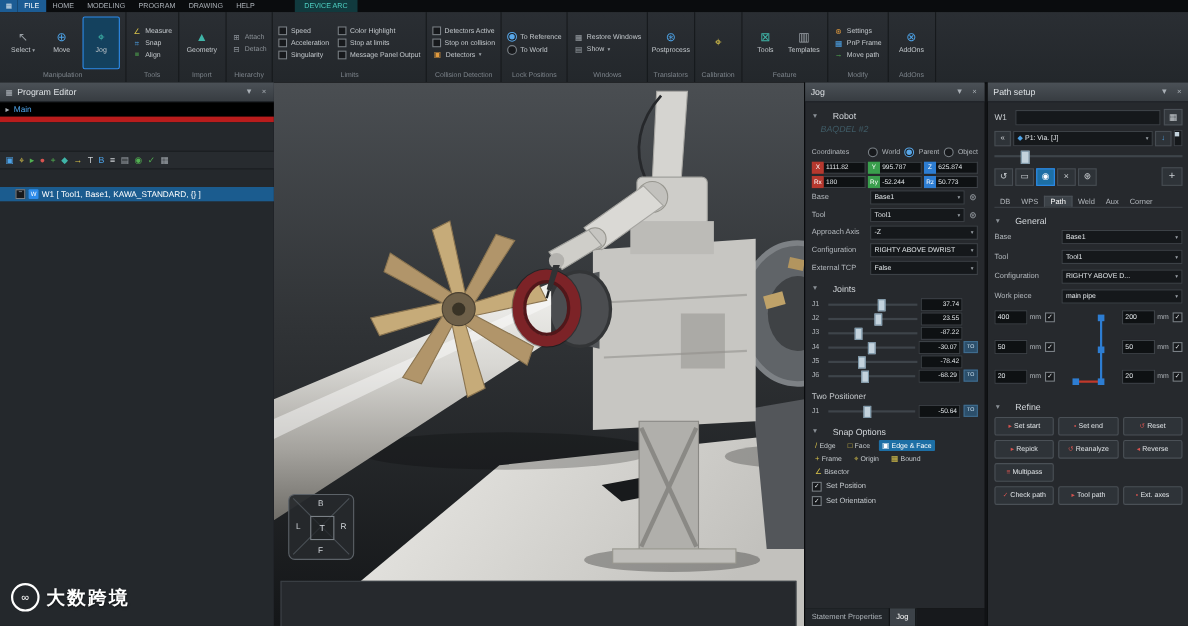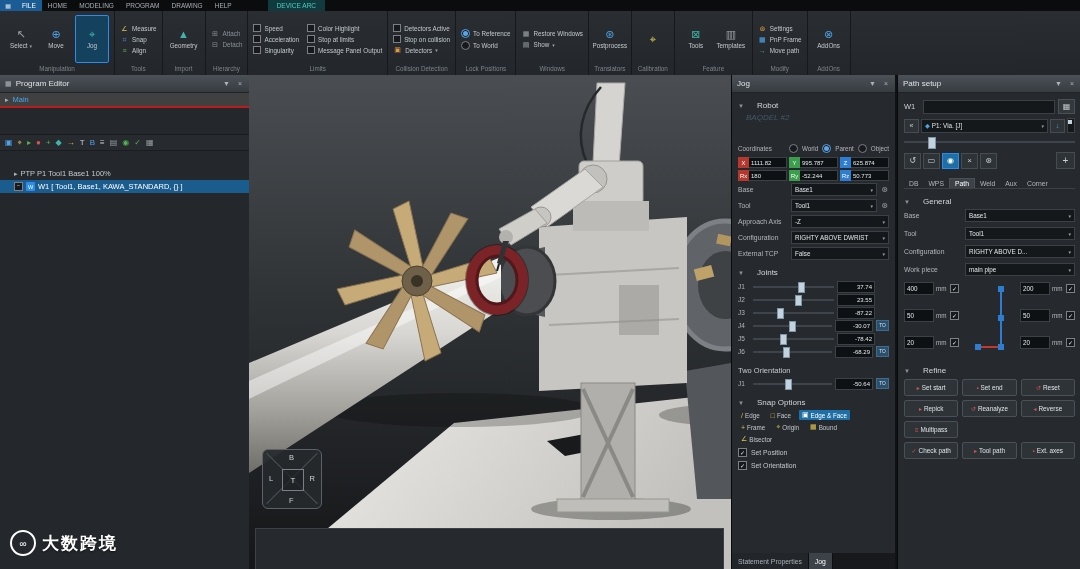--- a/index.html
+++ b/index.html
@@ -36,21 +36,21 @@
   .c-teal{color:#3fb5a8}.c-orange{color:#e09a3e}.c-grey{color:#9aa0a6}
   
   .panel-hdr{height:17px;background:linear-gradient(#4b5157,#373c41);border-bottom:1px solid #202428;
              display:flex;align-items:center;gap:4px;padding:0 5px;font-size:8px;color:#dde1e4;flex:none;}
   .ph-ic{font-size:7px;color:#aab0b6;}
   .spacer{flex:1;}
   .hbtn{font-size:7px;color:#aab0b6;padding:0 2px;}
   
   .left-panel{position:absolute;left:0;top:75px;width:249px;height:494px;background:#24282c;border-right:1px solid #07090a;display:flex;flex-direction:column;}
   .subbar{height:14px;background:#2e3237;display:flex;align-items:center;gap:4px;padding:0 5px;font-size:7.5px;color:#ccd0d4;border-bottom:1px solid #1a1d20;flex:none;}
-  .main-row{height:13px;display:flex;align-items:center;gap:4px;padding:0 5px;background:#404040;font-size:7.5px;color:#4da3e8;border-bottom:2px solid #b91c1c;flex:none;}
+  .main-row{height:13px;display:flex;align-items:center;gap:4px;padding:0 5px;background:#000000;font-size:7.5px;color:#4da3e8;border-bottom:5px solid #b91c1c;flex:none;}
   .pe-toolbar{height:15px;display:flex;align-items:center;gap:5px;padding:0 5px;margin-top:26px;border-top:1px solid #1a1d20;border-bottom:1px solid #1a1d20;background:#272b2f;font-size:8px;flex:none;}
   .tree{margin-top:16px;font-size:7.5px;}
   .trow{height:13px;display:flex;align-items:center;gap:3px;padding:0 4px 0 14px;color:#c4c9cd;white-space:nowrap;overflow:hidden;}
   .trow.sel{background:#1b5c8f;color:#fff;}
   .trow.ref{padding-left:34px;color:#858b91;}
   .texp{width:7px;height:7px;border:1px solid #7a8086;font-size:6px;line-height:5px;text-align:center;color:#c4c9cd;background:#17191c;flex:none;}
   .wbadge{width:9px;height:9px;background:#2d8ceb;color:#fff;font-size:5.5px;display:flex;align-items:center;justify-content:center;border-radius:1px;flex:none;}
   
   .viewport{position:absolute;left:249px;top:75px;width:482px;height:494px;overflow:hidden;background:#2a2d30;}
   .dpad{position:absolute;left:13px;top:374px;width:58px;height:58px;background:rgba(38,41,44,.92);border:1px solid #5c6268;border-radius:6px;overflow:hidden;}
@@ -59,21 +59,21 @@
   .dcenter{position:absolute;left:19px;top:19px;width:20px;height:20px;border:1px solid #7a8086;display:flex;align-items:center;justify-content:center;font-size:8px;color:#d6dade;background:rgba(30,33,36,.7);}
   .dletter{position:absolute;font-size:7.5px;color:#cdd2d6;}
   .dB{top:3px;left:26px;} .dL{left:6px;top:24px;} .dR{right:6px;top:24px;} .dF{bottom:3px;left:26px;}
   .output{position:absolute;left:6px;top:453px;width:467px;height:41px;background:#26292d;border:1px solid #3c4146;display:flex;flex-direction:column;}
   .output-body{padding:2px 5px;font-size:7.5px;color:#8fae6a;}
   
   .jog-panel{position:absolute;left:731px;top:75px;width:163px;height:478px;background:#26292d;border-left:1px solid #07090a;display:flex;flex-direction:column;}
   .pbody{flex:1;padding:0 6px;overflow:hidden;}
   .sect{display:flex;align-items:center;gap:13px;font-size:8px;color:#d3d7db;margin:8px 0 3px;}
   .caret2{font-size:6px;color:#8a9096;}
-  .robot-name{font-size:8px;color:#3f5b66;font-style:italic;margin:0 0 22px 8px;}
+  .robot-name{font-size:8px;color:#3f5b66;font-style:italic;margin:0 0 12px 8px;}
   .coord-row{display:flex;align-items:center;gap:4px;font-size:6.3px;color:#b2b7bc;margin-bottom:4px;white-space:nowrap;}
   .xyz-row{display:flex;gap:2px;margin-bottom:2px;}
   .axis-cell{flex:1;display:flex;height:11px;min-width:0;}
   .axis-tag{width:11px;display:flex;align-items:center;justify-content:center;font-size:5.8px;color:#fff;flex:none;}
   .axis-val{flex:1;background:#0e1113;border:1px solid #3c4146;border-left:none;display:flex;align-items:center;padding:0 2px;font-size:6px;color:#e3e7ea;overflow:hidden;min-width:0;}
   .tag-x{background:#b5382e;} .tag-y{background:#3a9e4d;} .tag-z{background:#2d7dd2;}
   .field-row{display:flex;align-items:center;gap:3px;margin-bottom:3px;}
   .field-label{width:50px;font-size:6.8px;color:#b2b7bc;flex:none;}
   .dd{flex:1;height:11px;background:#15181b;border:1px solid #3c4146;display:flex;align-items:center;padding:0 3px;font-size:6.3px;color:#e3e7ea;gap:2px;min-width:0;overflow:hidden;white-space:nowrap;}
   .dd .caret{margin-left:auto;}
@@ -394,24 +394,20 @@
     <span style="color:#d8c24a">→</span>
     <span style="color:#c8ccd0">T</span>
     <span style="color:#4da3e8">B</span>
     <span style="color:#c8ccd0">≡</span>
     <span style="color:#9aa0a6">▤</span>
     <span style="color:#52b152">◉</span>
     <span style="color:#52b152">✓</span>
     <span style="color:#9aa0a6">▦</span>
   </div>
   <div class="tree">
-    <div class="trow">
-      <span class="ph-ic c-teal">▸</span>
-      <span>PTP P1 Tool1 Base1 100%</span>
-    </div>
     <div class="trow sel">
       <span class="texp">−</span>
       <span class="wbadge">W</span>
       <span>W1  [ Tool1, Base1, KAWA_STANDARD, {} ]</span>
     </div>
   </div>
 </div>
 
 <div class="viewport">
   <svg width="482" height="494" viewBox="0 0 482 494">
@@ -658,21 +654,21 @@
     <div class="joint-row">
       <span class="jname">J6</span>
       <div class="slider">
           <div class="track"></div>
           <div class="thumb" style="left:38%"></div>
         </div>
       <span class="jval">-68.29</span>
         <span class="tobadge">TO</span>
     </div>
 
-    <div class="tp-label">Two Orientation</div>
+    <div class="tp-label">Two Positioner</div>
     <div class="joint-row">
       <span class="jname">J1</span>
       <div class="slider">
           <div class="track"></div>
           <div class="thumb" style="left:40%"></div>
         </div>
       <span class="jval">-50.64</span>
         <span class="tobadge">TO</span>
     </div>
 

